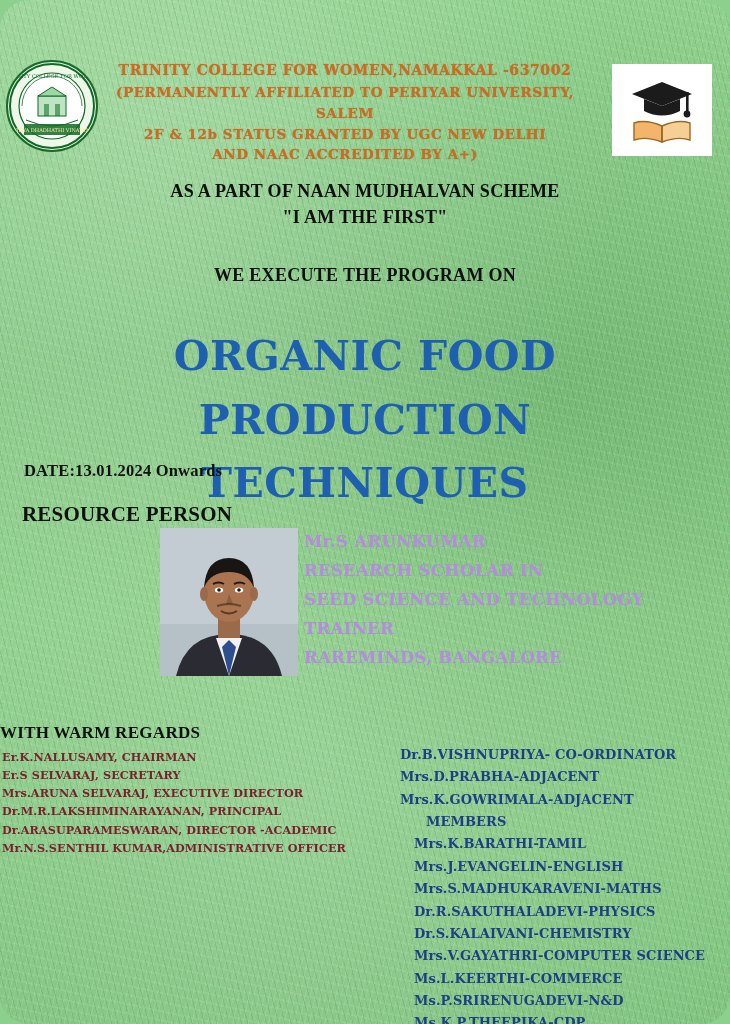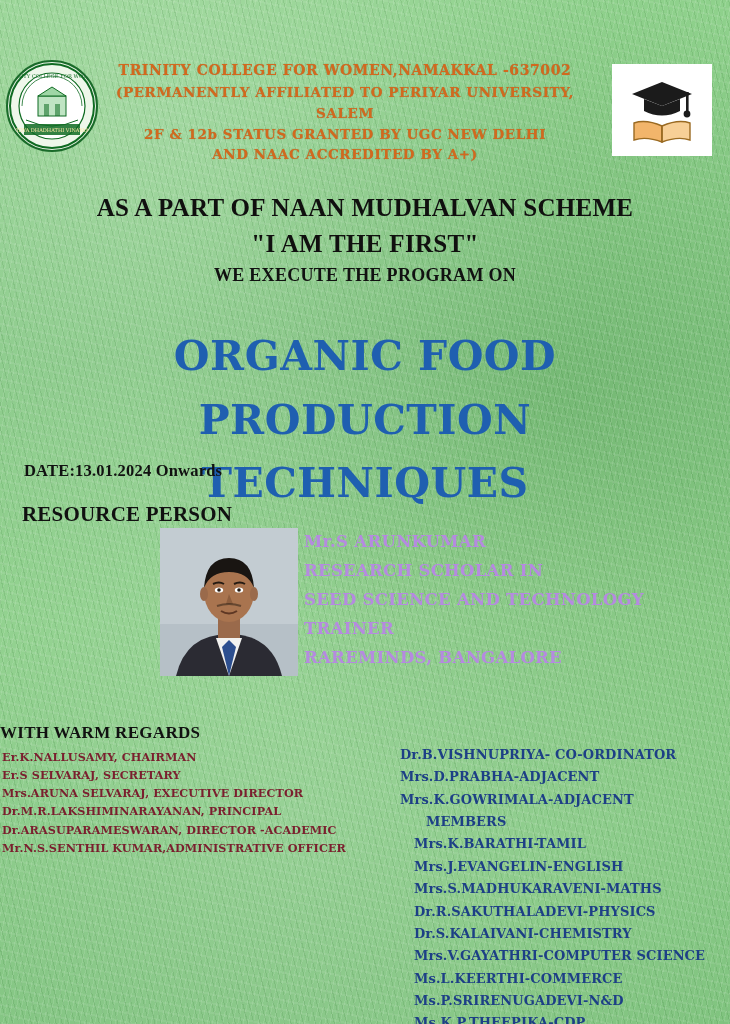--- a/index.html
+++ b/index.html
@@ -19,20 +19,21 @@
     background-color: #8ccf8a;
     background-image:
       repeating-linear-gradient(102deg, rgba(255,255,255,0.10) 0px, rgba(255,255,255,0.10) 1px, rgba(0,0,0,0) 1px, rgba(0,0,0,0) 5px),
       repeating-linear-gradient(76deg, rgba(0,70,0,0.10) 0px, rgba(0,70,0,0.10) 1px, rgba(0,0,0,0) 1px, rgba(0,0,0,0) 6px),
       repeating-linear-gradient(12deg, rgba(255,255,255,0.07) 0px, rgba(255,255,255,0.07) 2px, rgba(0,0,0,0) 2px, rgba(0,0,0,0) 9px),
       radial-gradient(circle at 20% 12%, rgba(255,255,255,0.20), rgba(255,255,255,0) 45%),
       radial-gradient(circle at 78% 40%, rgba(30,100,30,0.16), rgba(0,0,0,0) 50%),
       radial-gradient(circle at 40% 80%, rgba(255,255,255,0.14), rgba(0,0,0,0) 55%),
       linear-gradient(180deg, #8fd18c 0%, #85c884 35%, #8ed08b 60%, #7fc37e 100%);
     overflow: hidden;
+    border-radius: 29px;
   }
 
   
   .header-row {
     position: absolute;
     top: 56px; left: 0; right: 0;
     height: 106px;
   }
   .logo-left {
     position: absolute;
@@ -66,24 +67,23 @@
   .college-block .l1 { font-size: 14px; }
 
   
   .scheme {
     position: absolute;
     top: 178px; left: 0; right: 0;
     text-align: center;
     font-family: "Liberation Serif", serif;
     font-weight: bold;
     color: #10100f;
-    font-size: 25px;
+    font-size: 18px;
     line-height: 1.45;
     letter-spacing: 0.3px;
-    margin-top: 12px;
   }
   .execute {
     position: absolute;
     top: 265px; left: 0; right: 0;
     text-align: center;
     font-weight: bold;
     font-size: 18px;
     color: #111;
     letter-spacing: 0.3px;
   }

